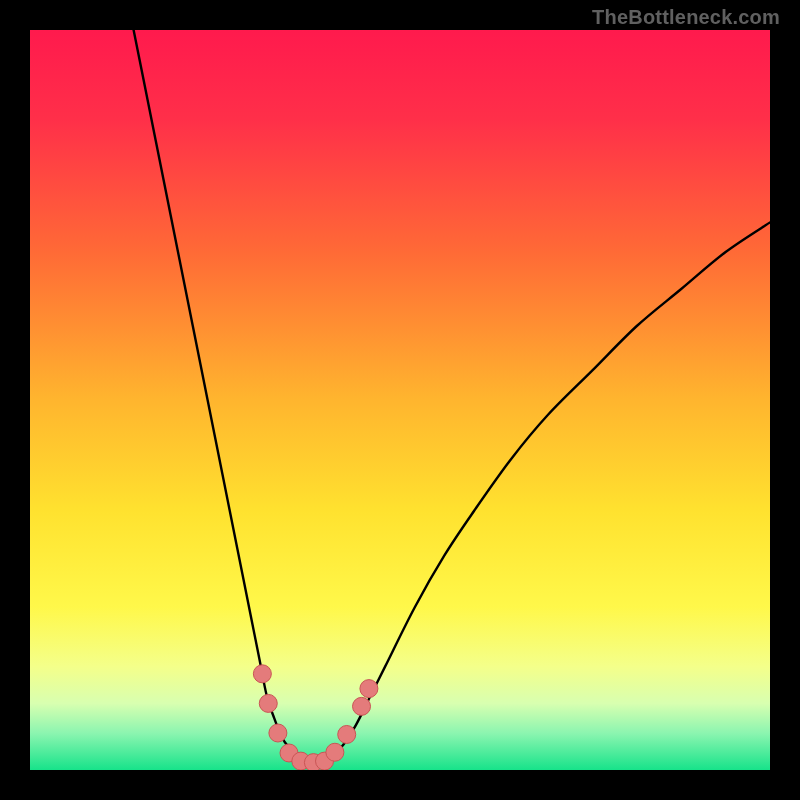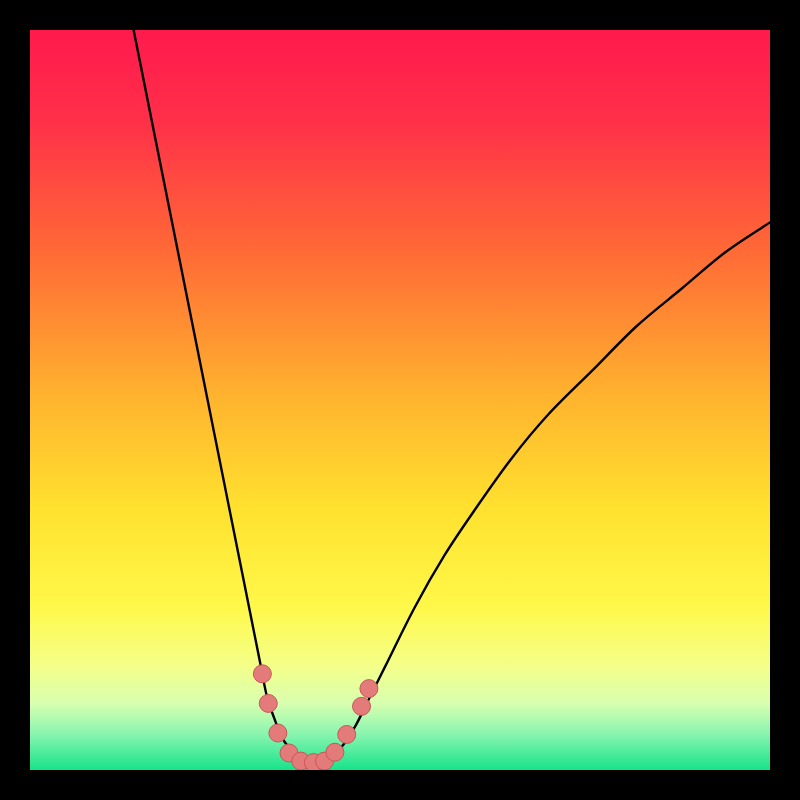--- a/index.html
+++ b/index.html
@@ -33,20 +33,21 @@
     color: #606060;
     font-size: 20px;
     font-weight: bold;
     letter-spacing: 0.2px;
   }
 </style>
 </head>
 <body>
 
 <div class="frame">
+  <div class="attribution">TheBottleneck.com</div>
 
   <div class="plot">
     <svg id="chart-svg" width="740" height="740" viewBox="0 0 740 740" preserveAspectRatio="none">
       <defs>
         <linearGradient id="bg-grad" x1="0" y1="0" x2="0" y2="1">
             <stop offset="0%" stop-color="#ff1a4d"></stop>
             <stop offset="12%" stop-color="#ff2f49"></stop>
             <stop offset="30%" stop-color="#ff6a36"></stop>
             <stop offset="50%" stop-color="#ffb52e"></stop>
             <stop offset="65%" stop-color="#ffe22f"></stop>

